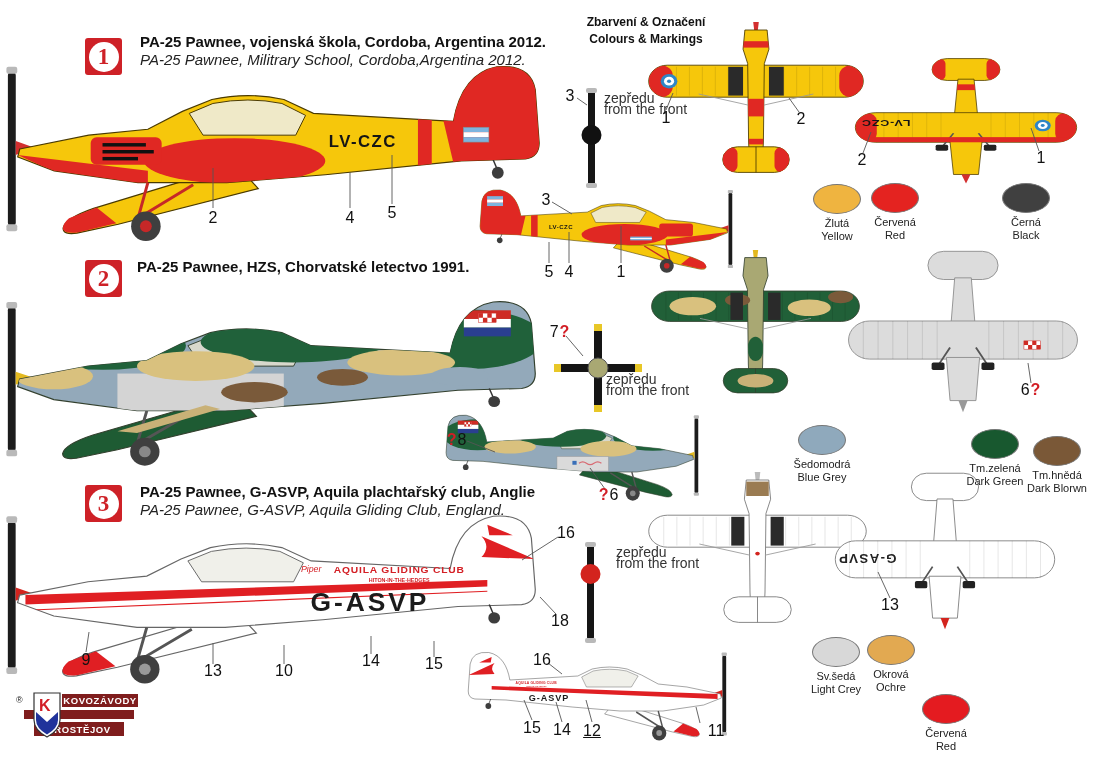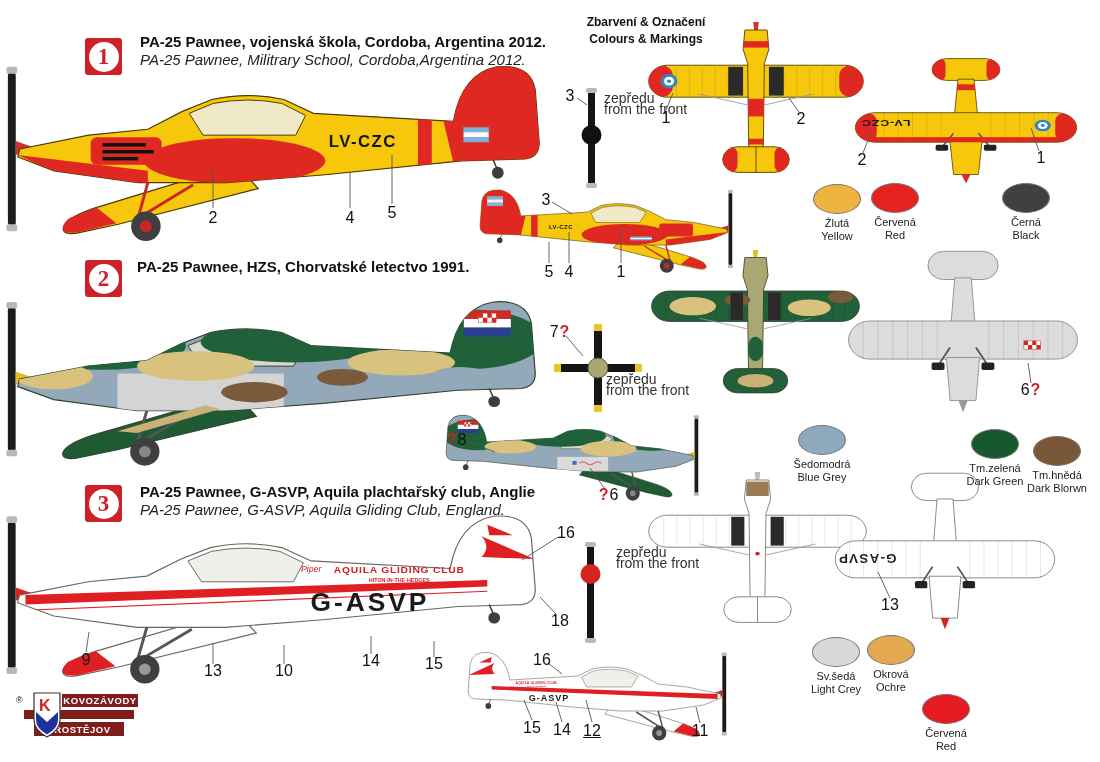--- a/index.html
+++ b/index.html
@@ -467,21 +467,21 @@
       <span class="callout" style="left: 86px; top: 660px;">9</span>
       <span class="callout" style="left: 213px; top: 671px;">13</span>
       <span class="callout" style="left: 284px; top: 671px;">10</span>
       <span class="callout" style="left: 371px; top: 661px;">14</span>
       <span class="callout" style="left: 434px; top: 664px;">15</span>
       <span class="callout" style="left: 890px; top: 605px;">13</span>
       <span class="callout" style="left: 542px; top: 660px;">16</span>
       <span class="callout" style="left: 532px; top: 728px;">15</span>
       <span class="callout" style="left: 562px; top: 730px;">14</span>
       <span class="callout" style="left: 592px; top: 731px; text-decoration: underline;">12</span>
-      <span class="callout" style="left: 700px; top: 731px; text-align: right;">11</span>
+      <span class="callout" style="left: 716px; top: 731px; text-align: right;">11</span>
       <div class="swatch" style="left: 836px; top: 637px;">
         <div class="ell" style="background: rgb(216, 216, 216);"></div>
         <div class="l">Sv.šedá</div>
         <div class="l">Light Crey</div>
       </div>
       <div class="swatch" style="left: 891px; top: 635px;">
         <div class="ell" style="background: rgb(226, 169, 81);"></div>
         <div class="l">Okrová</div>
         <div class="l">Ochre</div>
       </div>

